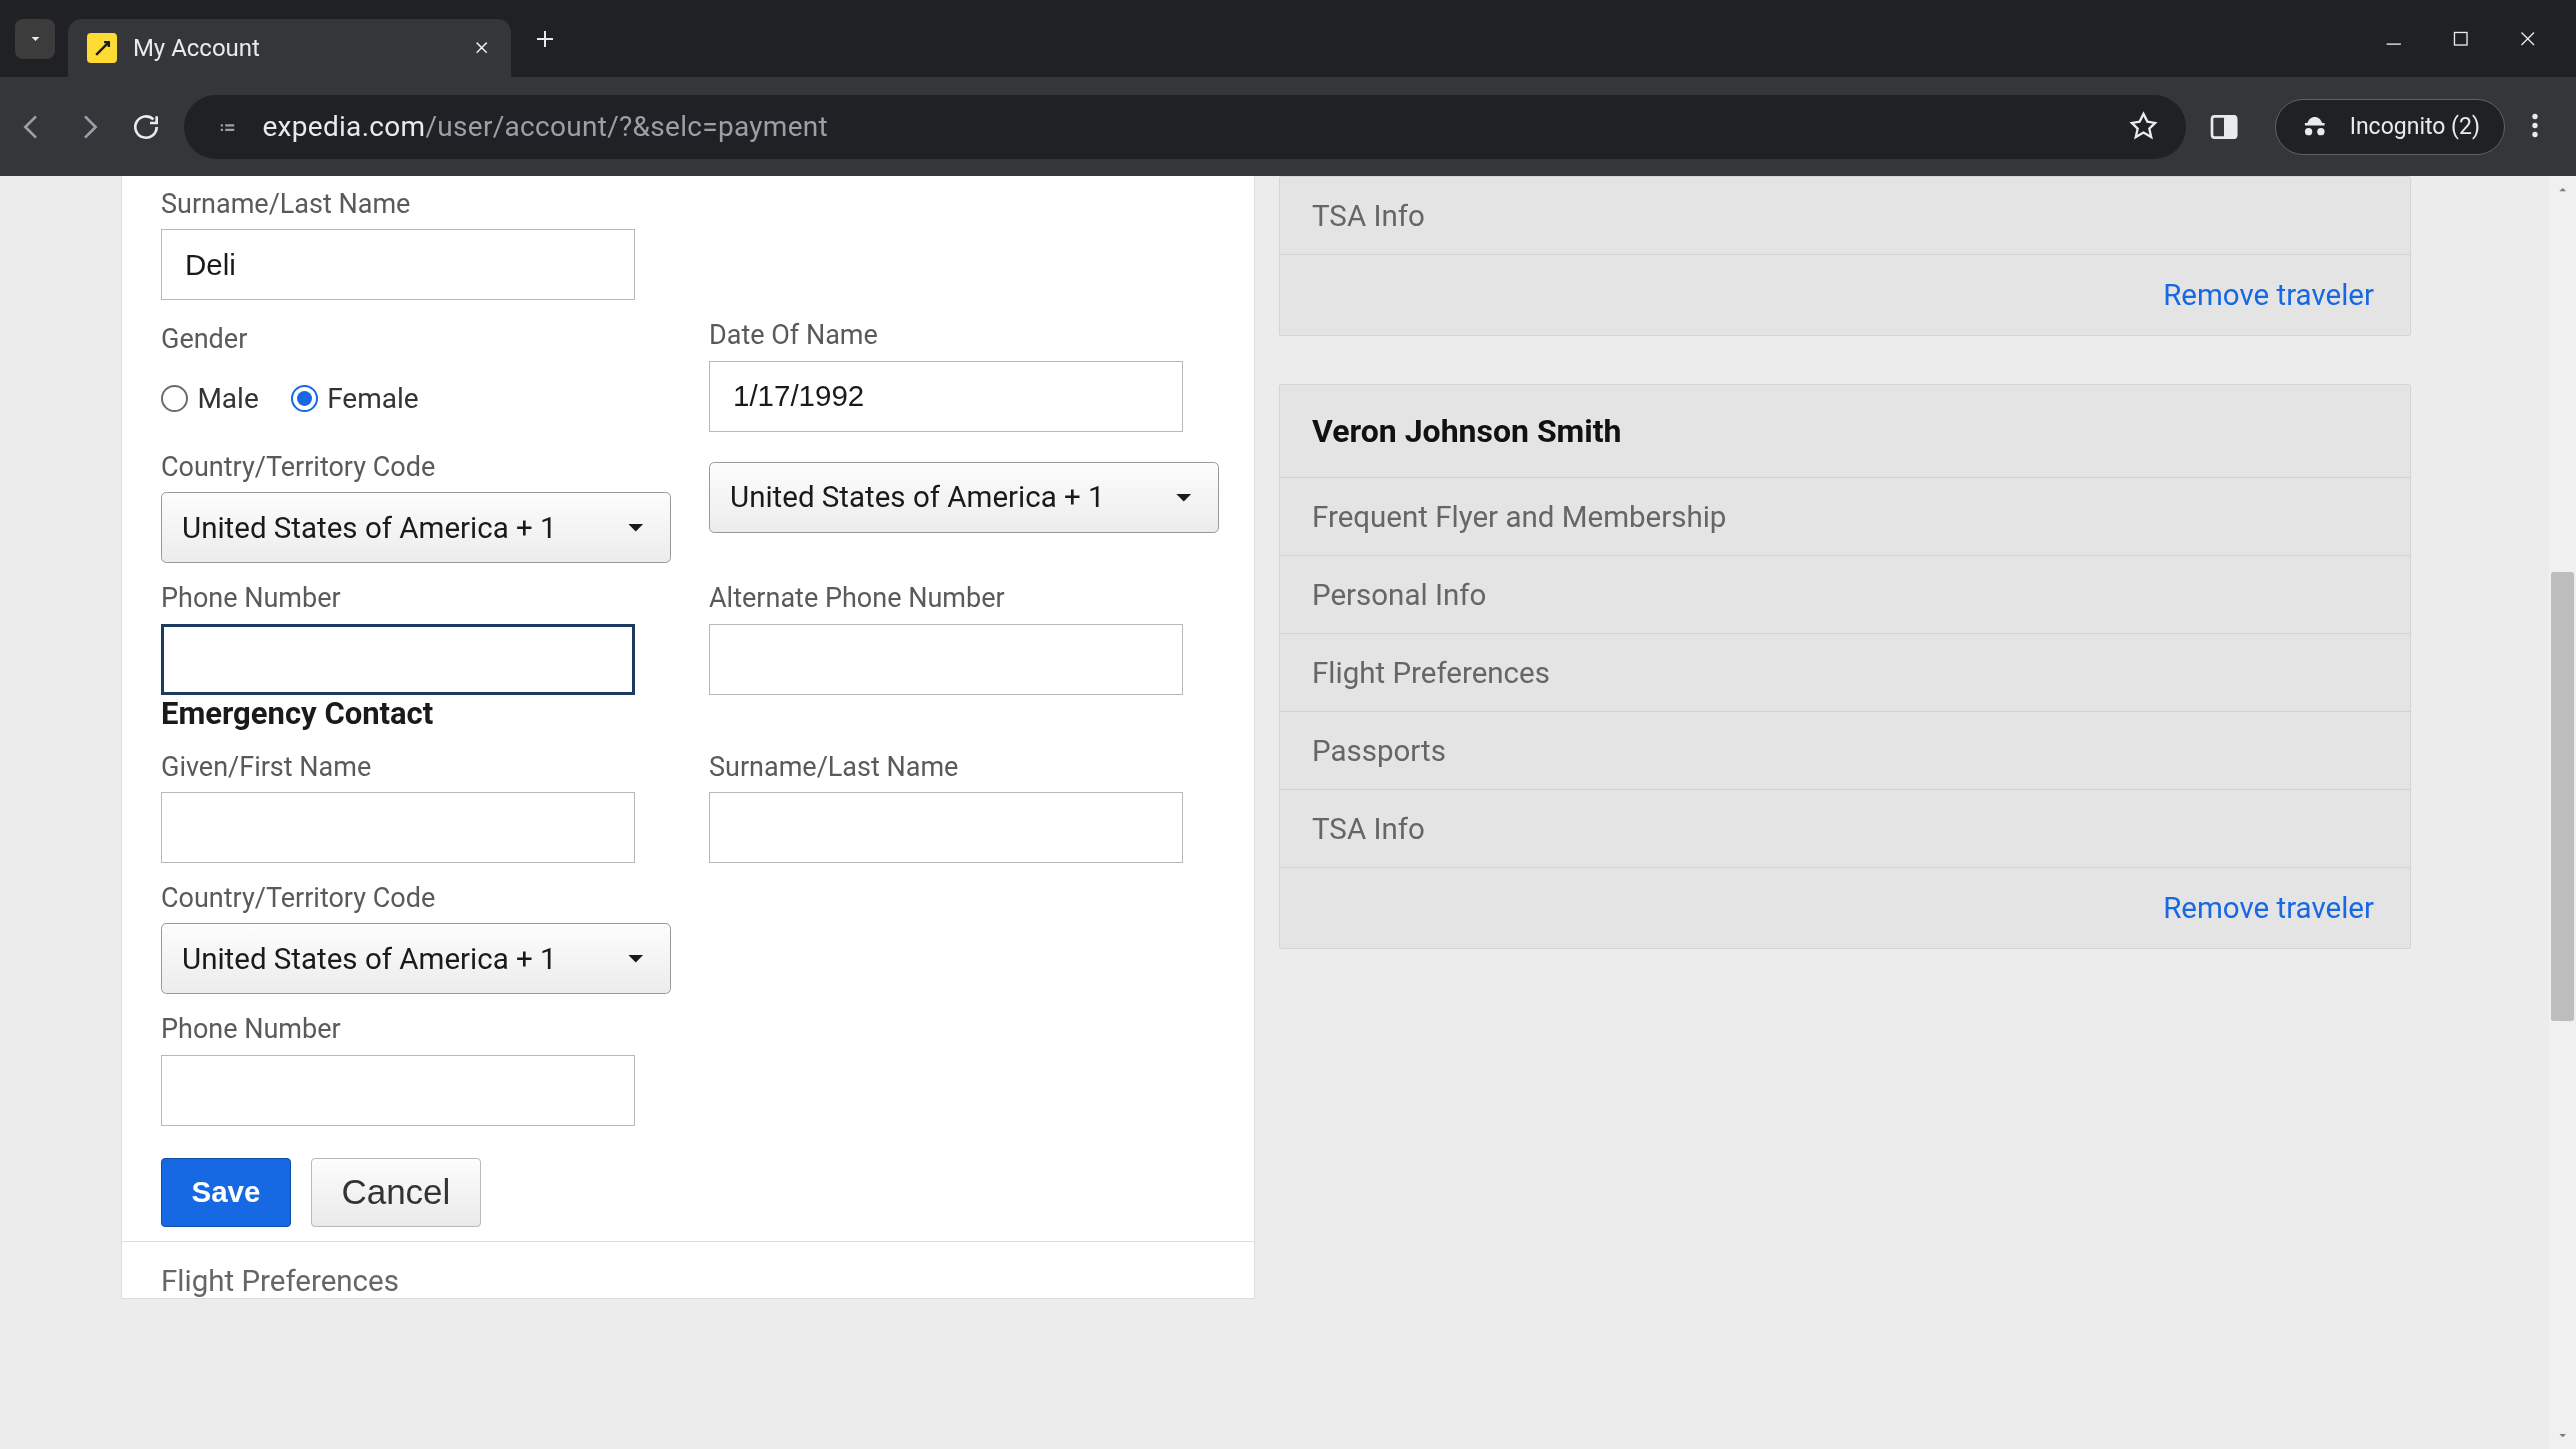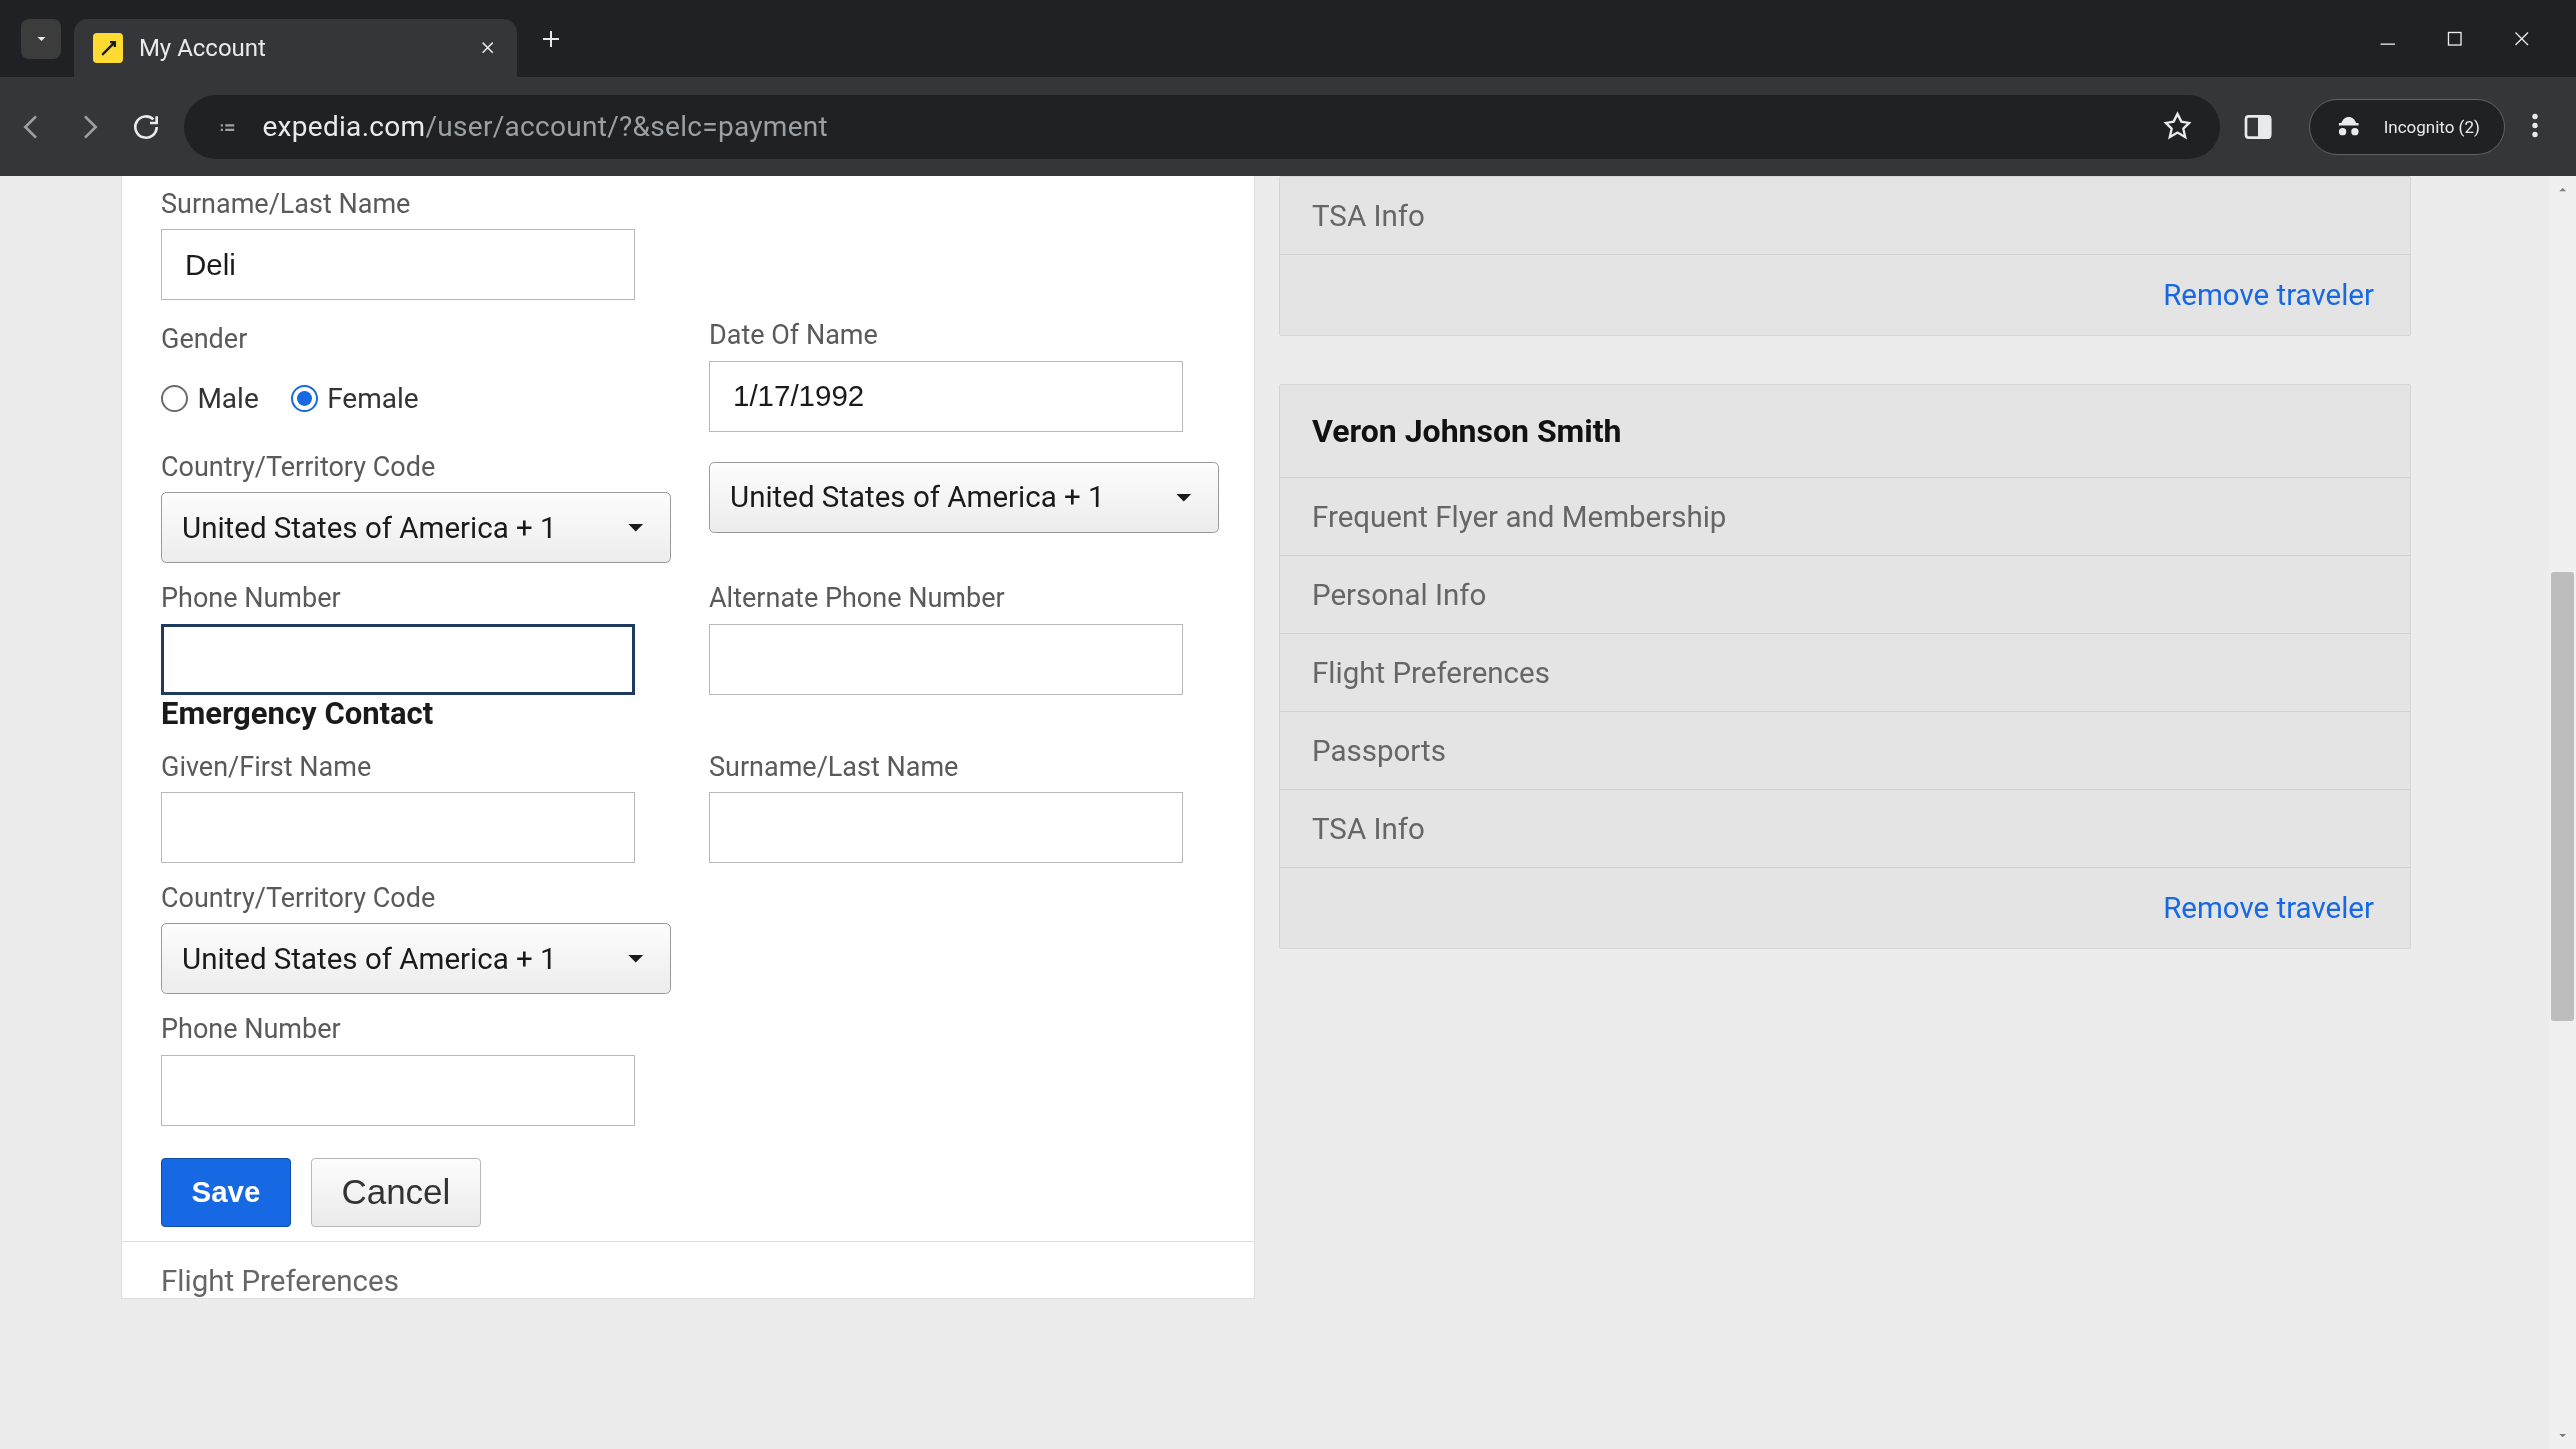--- a/index.html
+++ b/index.html
@@ -10,21 +10,21 @@
   height: 1449px;
   overflow: hidden;
 }
 
 
 .browser-top {
   height: 77px;
   background: #202124;
   display: flex;
   align-items: center;
-  padding: 0 21px;
+  padding: 0 15px;
 }
 .tab-dropdown {
   width: 40px; height: 40px;
   border-radius: 8px;
   background: #3c3c3c;
   display:flex; align-items:center; justify-content:center;
   margin-right: 13.4px;
 }
 .tab-dropdown svg { width: 19px; height: 19px; fill: #e8eaed; }
 .tab {
@@ -87,21 +87,21 @@
 .omni-right { margin-left:auto; display:flex; align-items:center; gap:34px;}
 .omni-right svg { width:31px; height:31px; stroke:#e8eaed; fill:none; stroke-width:1.8;}
 .panel-icon svg { fill:#e8eaed; stroke:none;}
 .incognito-pill {
   background:#202124;
   border:0.7px solid #5f6368;
   border-radius: 40px;
   height: 56px;
   display:flex; align-items:center; gap:20px;
   padding: 0 24px;
-  color:#e8eaed; font-size:17px;
+  color:#e8eaed; font-size:23px;
   margin-left: 13.4px;
 }
 .incognito-pill svg { width:29.5px; height:29.5px; fill:#e8eaed;}
 .kebab { width:32px; margin-left:6.7px;}
 .kebab svg { width:8px; height:27px; fill:#e8eaed;}
 
 
 .viewport {
   background:#ececec;
   width:100%;

